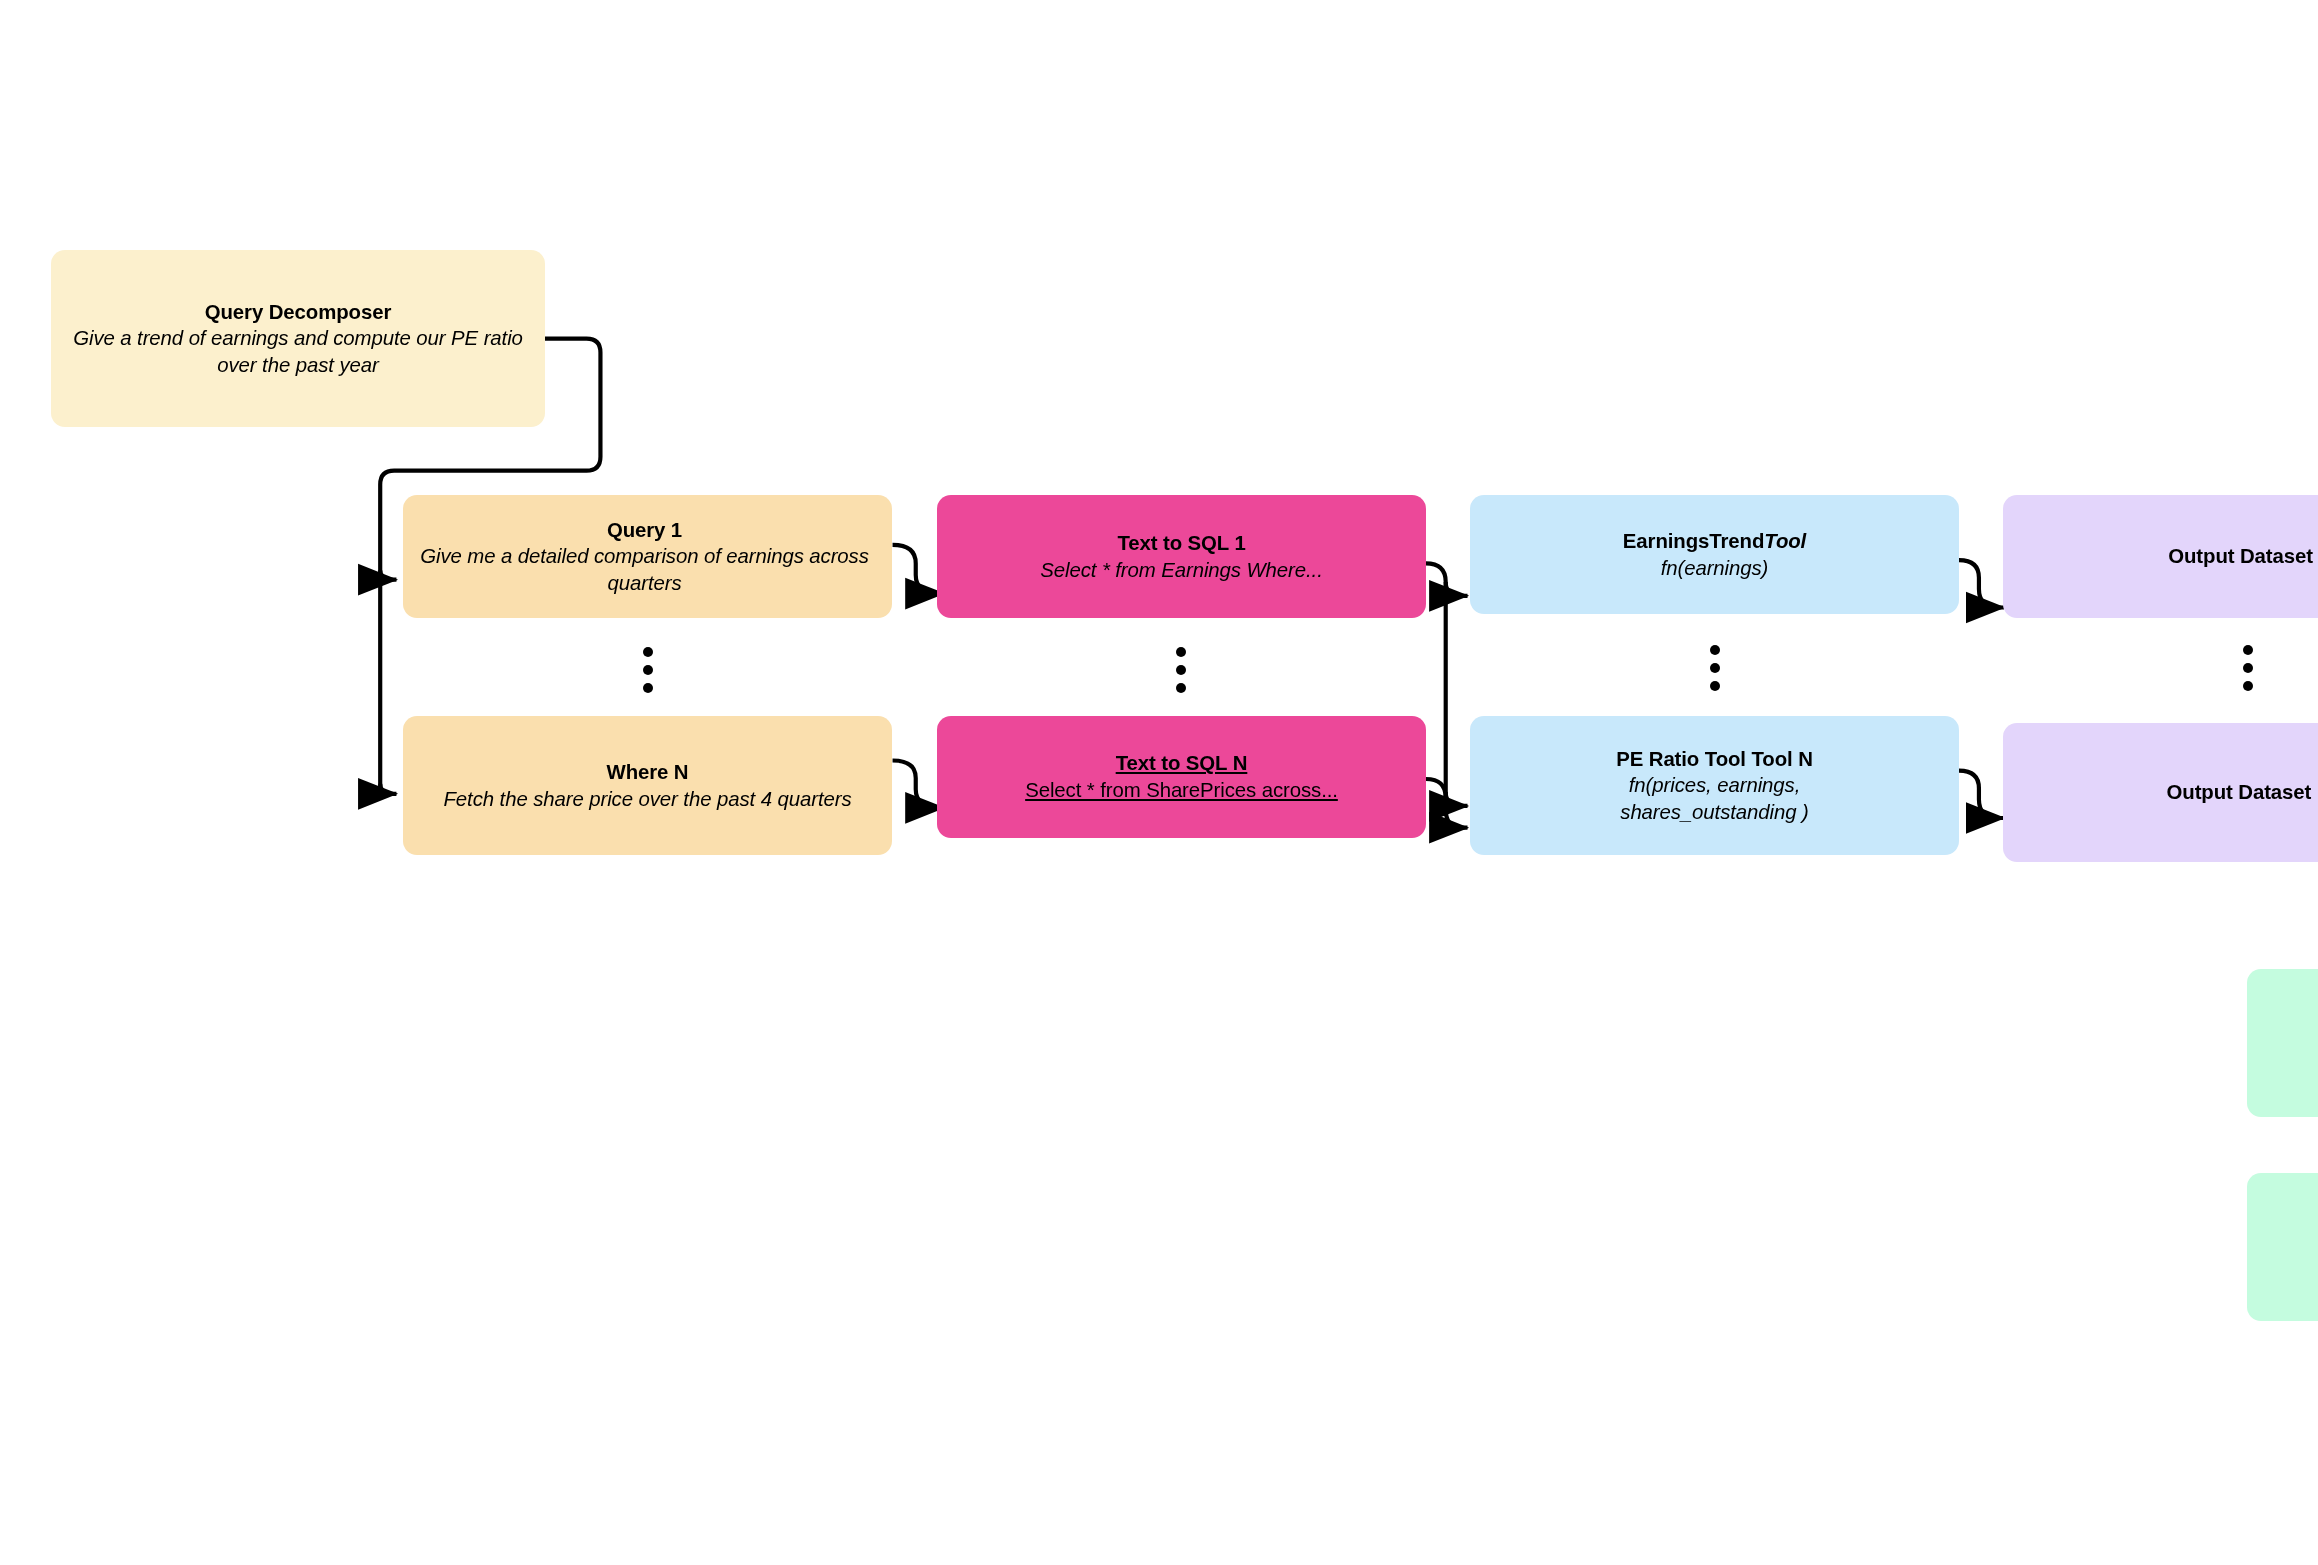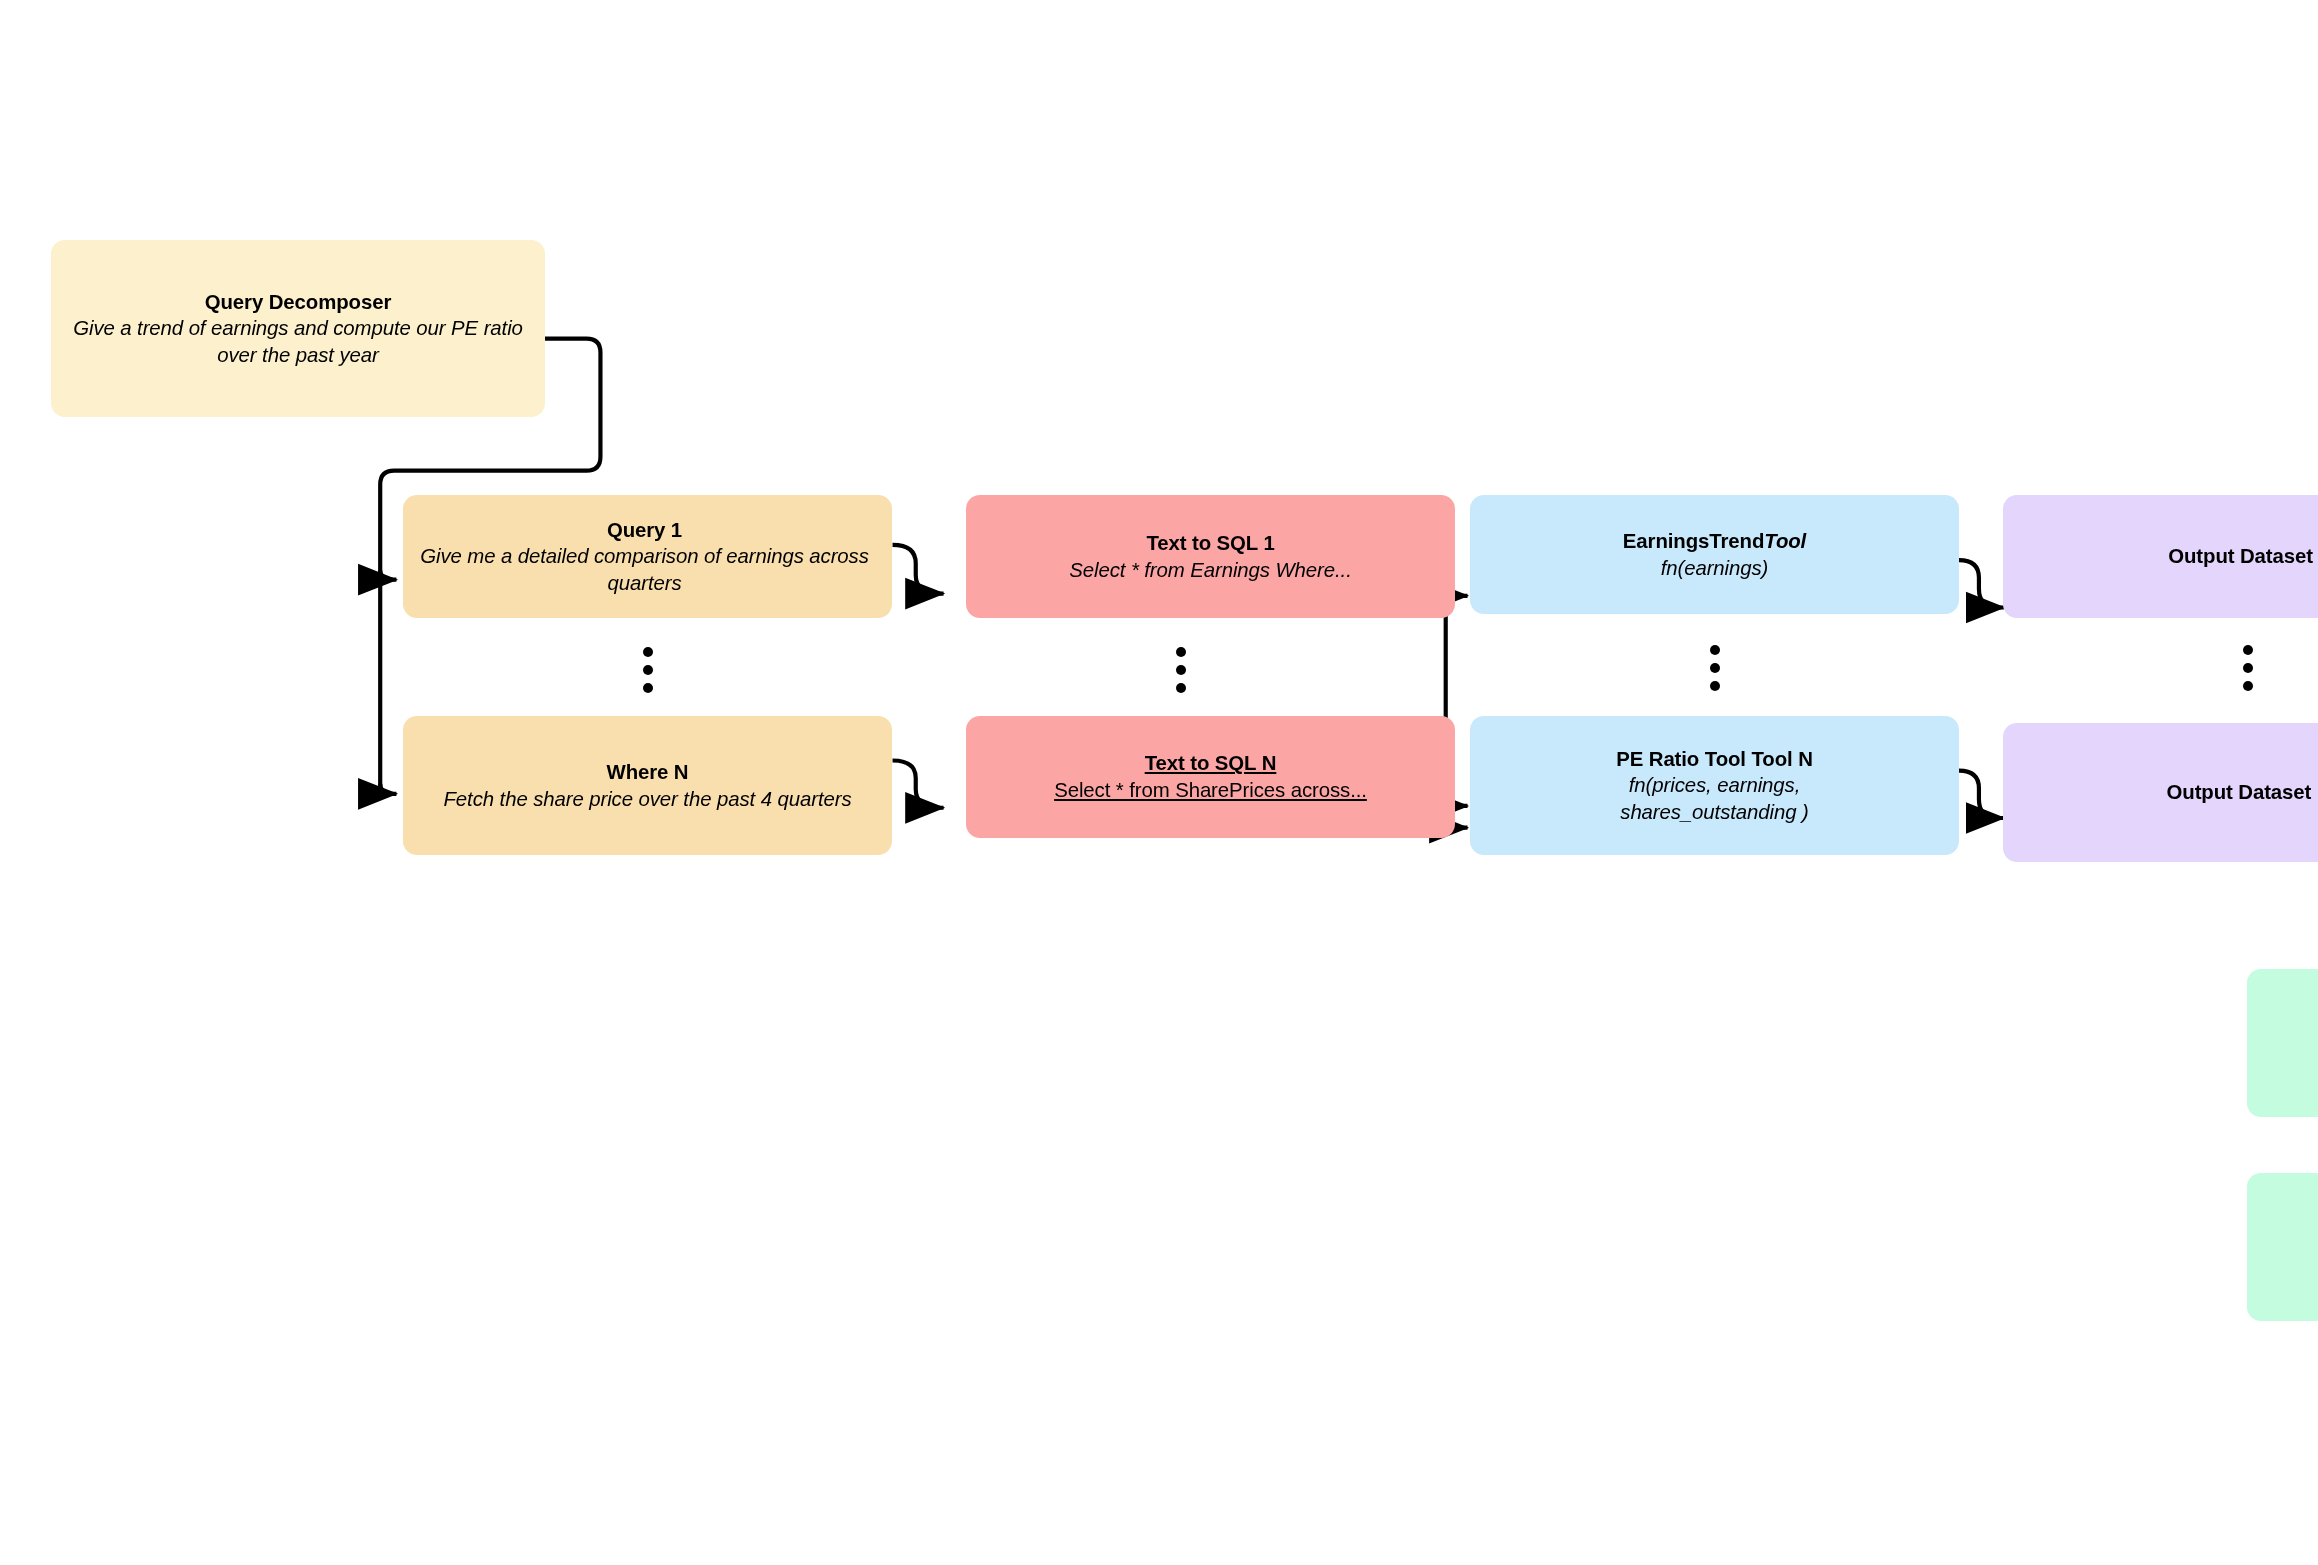--- a/index.html
+++ b/index.html
@@ -51,21 +51,21 @@
   .node .subtitle {
     font-style: italic;
     font-size: 20.4px;
     letter-spacing: -0.1px;
   }
   .node .subtitle.plain {
     font-style: normal;
   }
   .c-amberlight { background: #fcf0cd; }
   .c-amber      { background: #fadfae; }
-  .c-pink       { background: #fca5a5; margin-left: 29px; }
+  .c-pink       { background: #ec4899; }
   .c-blue       { background: #c8e8fb; }
   .c-purple     { background: #e3d5fb; }
   .c-green      { background: #c4fcdf; }
 
   .ellipsis {
     position: absolute;
     display: flex;
     flex-direction: column;
     align-items: center;
     justify-content: space-between;
@@ -112,21 +112,21 @@
       <path d="M4225,1662 Q4268,1662 4268,1700 L4268,1724 Q4268,1764 4310,1764 L4322,1764" marker-end="url(#arrow)"></path>
 
       <path d="M5365,1190 L5562,1190 Q5595,1190 5595,1222 L5595,2118 Q5595,2150 5562,2150 L5395,2150 Q5363,2150 5363,2182 L5363,2255" marker-end="url(#arrow)"></path>
 
       <path d="M5365,1703 L5562,1703 Q5595,1703 5595,1735 L5595,2118"></path>
 
       <path d="M5363,2410 L5363,2470 Q5363,2508 5400,2508 L5420,2508 Q5458,2508 5458,2546 L5458,2610" marker-end="url(#arrow)"></path>
     </g>
   </svg>
 
-  <div class="node c-amberlight" style="left:51px; top:240px; width:494px; height:177px;">
+  <div class="node c-amberlight" style="left:51px; top:250px; width:494px; height:177px;">
     <div class="title">Query Decomposer</div>
     <div class="subtitle">Give a trend of earnings and compute our PE ratio over the past year</div>
   </div>
 
   <div class="node c-amber" style="left:403px; top:495px; width:489px; height:123px;padding-left:7px;">
     <div class="title">Query 1</div>
     <div class="subtitle">Give me a detailed comparison of earnings across quarters</div>
   </div>
 
   <div class="ellipsis" style="left:639px; top:647px;">

